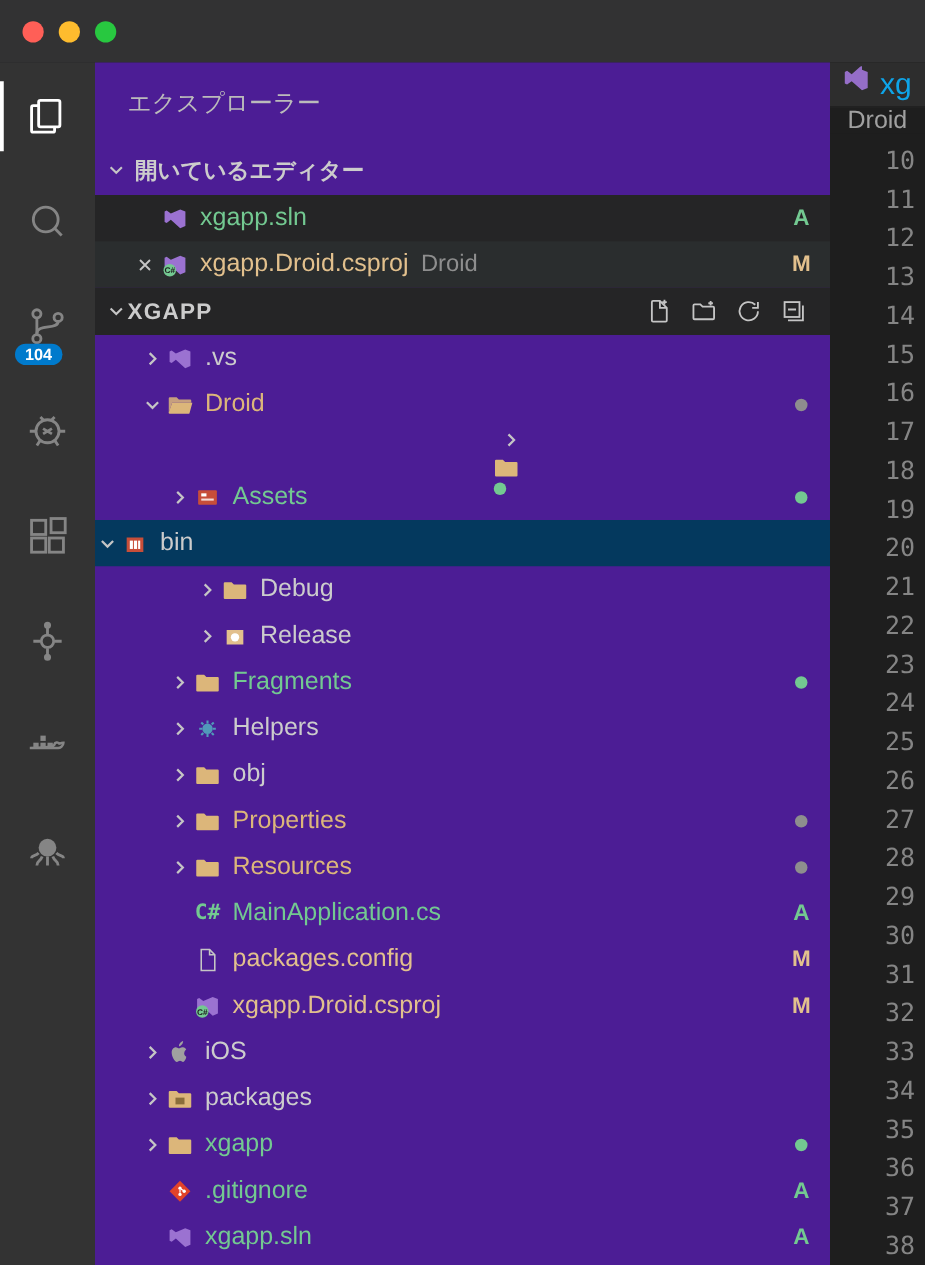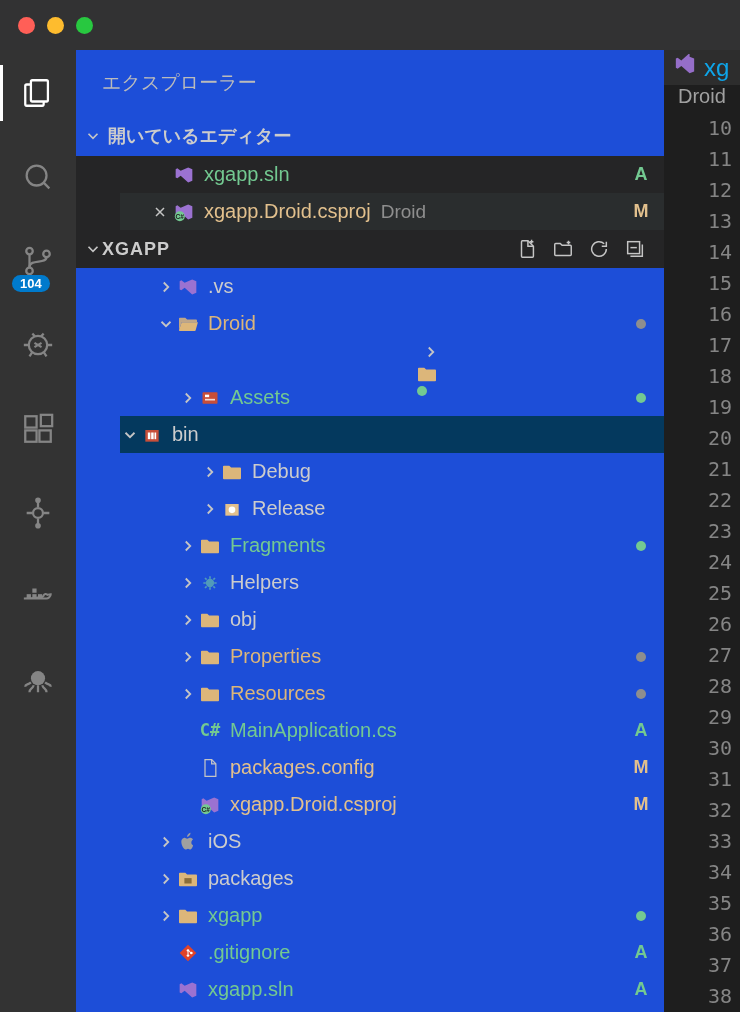--- a/index.html
+++ b/index.html
@@ -81,21 +81,21 @@
     font-size: 13px;
     font-weight: 600;
     padding: 2px 8px;
     line-height: 1;
     margin-top: 20px;
   }
 
   
   .sidebar {
     width: 588px;
-    background: #1d4ed8;
+    background: #4c1d95;
     display: flex;
     flex-direction: column;
     position: relative;
   }
   .sidebar-title {
     padding: 20px 26px;
     font-size: 19px;
     color: #bbbbbb;
   }
   .section-header {
@@ -116,21 +116,20 @@
   .open-editors {
     background: #252526;
   }
 
   .row {
     display: flex;
     align-items: center;
     height: 37px;
     position: relative;
     box-sizing: border-box;
-    margin-left: 44px;
   }
   .row.hover { background: #2a2d2e; }
   .row.selected { background: #04395e; }
 
   .twisty {
     width: 20px;
     flex: 0 0 20px;
     display: flex;
     justify-content: center;
     align-items: center;

